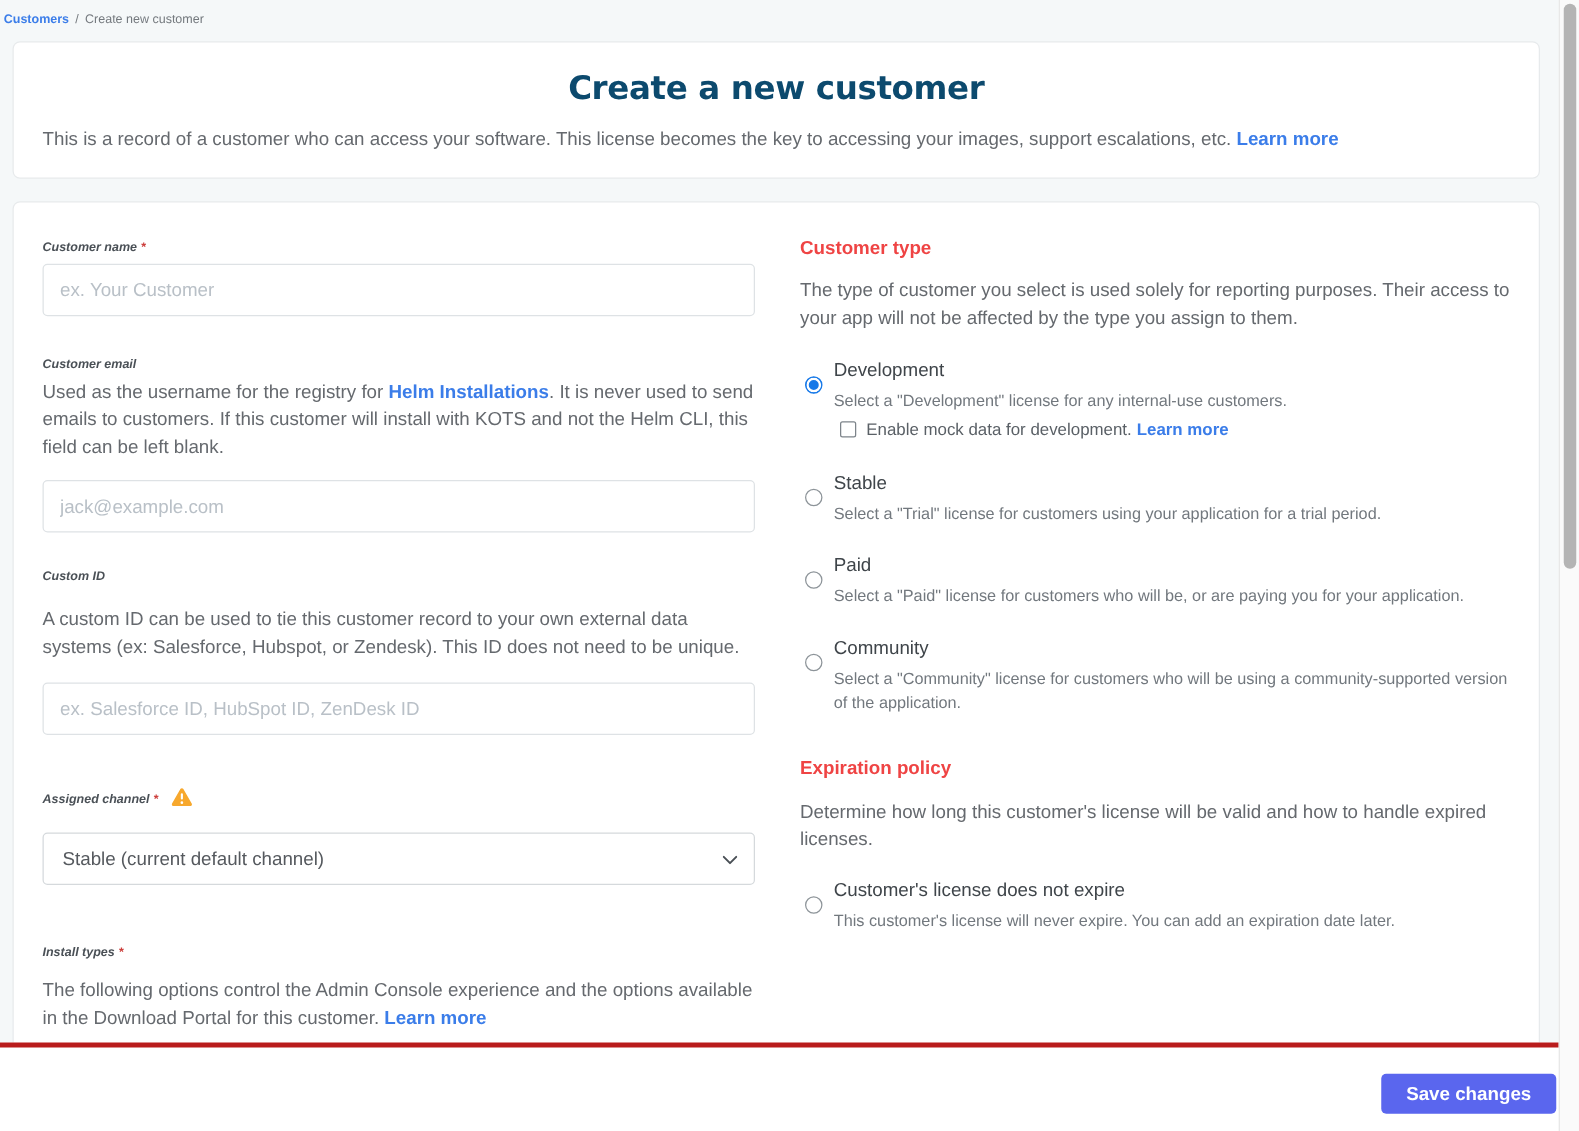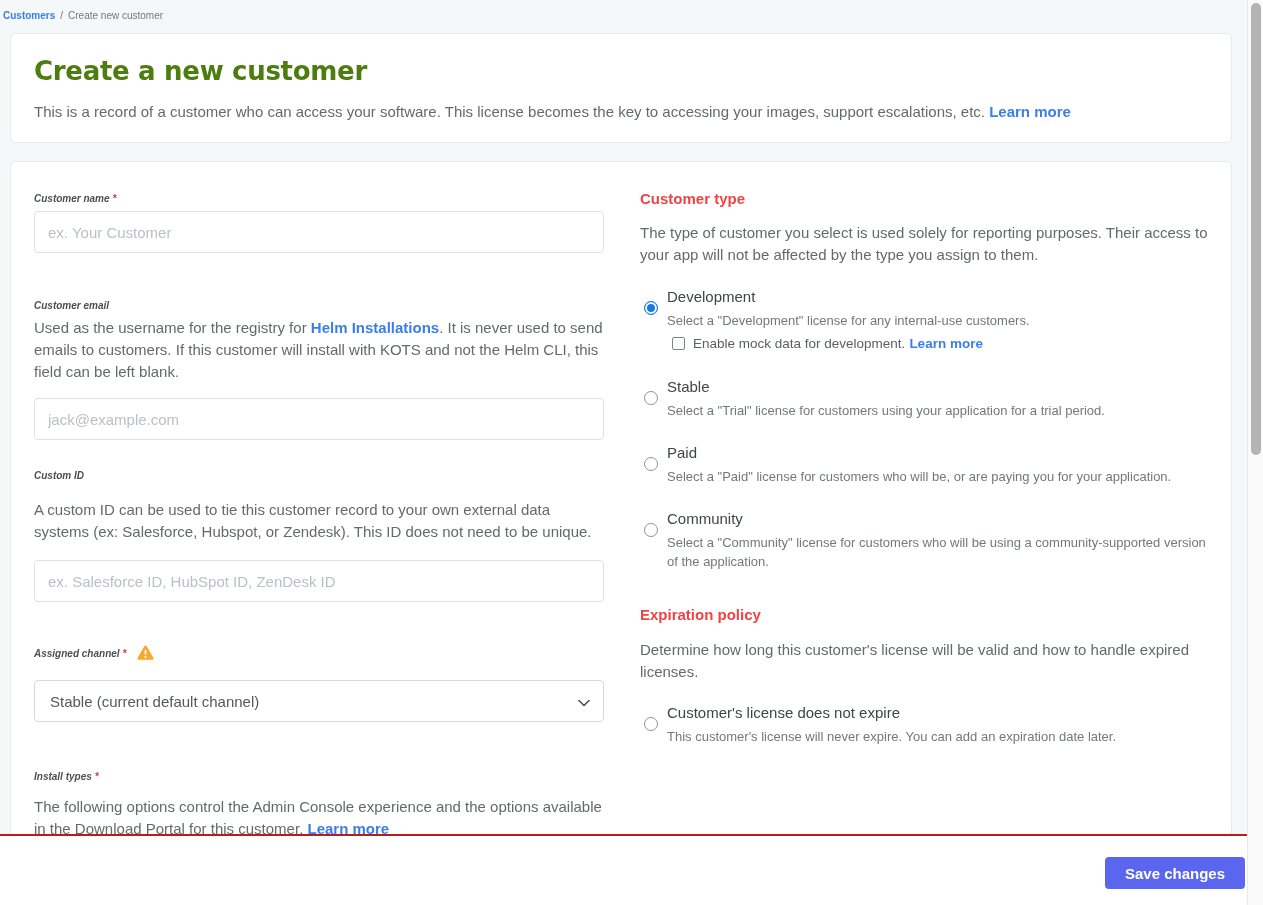--- a/index.html
+++ b/index.html
@@ -21,21 +21,21 @@
   .card {
     background:#fff;
     border:1px solid #e7eaec;
     border-radius:6px;
     width:1222px;
     margin-left:10px;
   }
   .header-card { margin-top:12px; padding:22px 23px 20px 23px; }
   .page-title {
     font-family:"DejaVu Sans", sans-serif;
-    font-size:26px; font-weight:700; color:#4d7c0f; letter-spacing:-0.3px;
+    font-size:26px; font-weight:700; color:#0c4a6e; letter-spacing:-0.3px;text-align:center;
   }
   .page-desc { margin-top:15px; font-size:15px; color:#65696e; line-height:21px; }
   a.inline-link { color:#3b7de9; text-decoration:none; font-weight:600; cursor:pointer; }
 
   .form-card {
     margin-top:18px; padding:27px 23px 40px 23px;
     height:760px; overflow:hidden;
     display:flex;
   }
   .col-left { width:570px; margin-right:36px; flex:none; }
@@ -50,21 +50,21 @@
     width:100%; height:42px;
     border:1px solid #dee2e5; border-radius:4px;
     padding:0 13px; font-size:15px; color:#4a5056;
     font-family:"Liberation Sans", sans-serif;
     background:#fff; outline:none; display:block;
   }
   .text-input::placeholder { color:#b9c0c7; opacity:1; }
 
   .mb2{margin-bottom:2px;} .mb9{margin-bottom:9px;} .mb13{margin-bottom:13px;}
   .mb15{margin-bottom:15px;} .mb17{margin-bottom:17px;}
-  .mb26{margin-bottom:26px;} .mb27{margin-bottom:43px;}
+  .mb26{margin-bottom:26px;} .mb27{margin-bottom:29px;}
   .mb42{margin-bottom:42px;} .mb45{margin-bottom:45px;} .mb1{margin-bottom:1px;}
 
   .select-box {
     width:100%; height:42px; border:1px solid #d5d9dc; border-radius:4px;
     background:#fff; display:flex; align-items:center; justify-content:space-between;
     padding:0 13px 0 15px; font-size:15px; color:#55595e; cursor:pointer;
   }
 
   
   .section-heading { font-size:15px; font-weight:600; color:#ef4444; line-height:20px; }
@@ -88,21 +88,21 @@
     background:#fff; margin-right:8px; flex:none; cursor:pointer;
   }
   .mock-row a { margin-left:4px; }
 
   .optgap { margin-bottom:23px; }
   .section-gap { margin-top:34px; }
 
   
   .footer {
     position:absolute; left:0; bottom:0; width:1247px; height:71px;
-    background:#fff; border-top:2px solid #b91c1c; z-index:5;
+    background:#fff; border-top:4px solid #b91c1c; z-index:5;
   }
   .save-btn {
     position:absolute; right:2px; top:21px;
     height:32px; padding:0 20px;
     background:#5a66ee; color:#fff; border:none; border-radius:4px;
     font-family:"Liberation Sans", sans-serif;
     font-size:15px; font-weight:700; cursor:pointer;
   }
 
   

